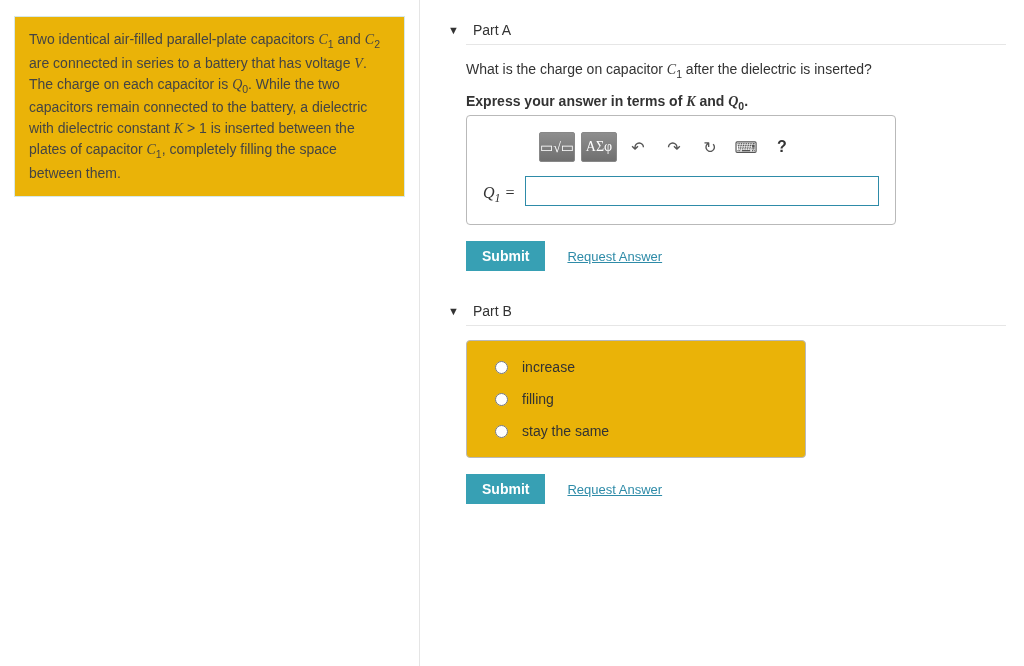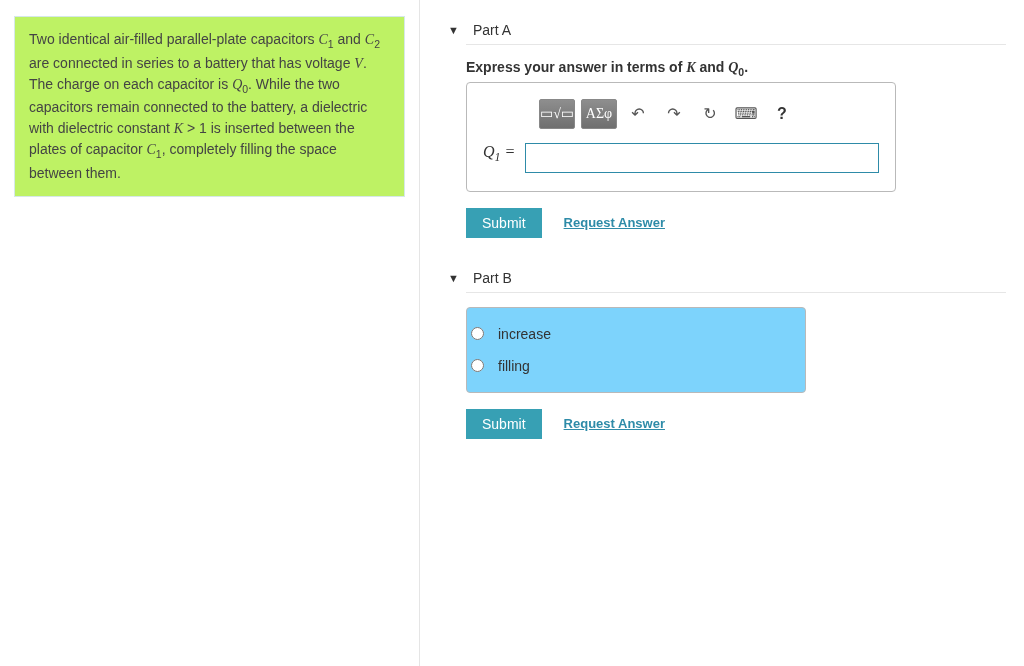--- a/index.html
+++ b/index.html
@@ -14,21 +14,21 @@
     display: flex;
     width: 1024px;
     height: 666px;
   }
   .left-col {
     width: 420px;
     padding: 16px 14px 0 14px;
     border-right: 1px solid #e5e5e5;
   }
   .problem-box {
-    background: #bef264;
+    background: #eab308;
     border: 1px solid #d6e8e8;
     padding: 12px 14px;
     color: #444;
     line-height: 1.5;
     font-size: 14px;
   }
   .problem-box .math { font-style: italic; font-family: "Times New Roman", serif; }
   .sub { font-size: 0.75em; vertical-align: sub; }
   .right-col {
     flex: 1;
@@ -96,21 +96,21 @@
     background: transparent;
     border: none;
     display: inline-flex;
     align-items: center;
     justify-content: center;
     font-size: 16px;
     cursor: pointer;
   }
   .input-row {
     display: flex;
-    align-items: flex-start;
+    align-items: flex-end;
     gap: 10px;
     margin-top: 0;
   }
   .input-label {
     font-style: italic;
     font-family: "Times New Roman", serif;
     font-size: 16px;
   }
   .answer-input {
     flex: 1;
@@ -127,34 +127,35 @@
     margin-bottom: 26px;
   }
   .submit-btn {
     background: #37a0b4;
     color: #fff;
     border: none;
     border-radius: 0;
     padding: 7px 16px;
     font-size: 14px;
     cursor: pointer;
+    font-weight: bold;
   }
   .request-link {
     color: #2e8ba8;
     text-decoration: underline;
-    font-weight: bold;
+    font-weight: normal;
     font-size: 13px;
     cursor: pointer;
   }
   .radio-box {
     border: 1px solid #b9b9b9;
     border-radius: 4px;
     width: 340px;
-    padding: 10px 0;
-    background: #7dd3fc;
+    padding: 10px 24px;
+    background: #eab308;
   }
   .radio-row {
     display: flex;
     align-items: center;
     padding: 8px 4px;
     gap: 14px;
     font-size: 14px;
     color: #333;
   }
   .radio-row input { margin: 0; }
@@ -171,20 +172,21 @@
     </div>
   </div>
 
   <div class="right-col">
 
     <div class="part-header">
       <span class="caret">▼</span>
       <span class="title">Part A</span>
     </div>
 
+    <div class="question-text">What is the charge on capacitor <span class="math-serif">C</span><span class="sub">1</span> after the dielectric is inserted?</div>
     <div class="instruction">Express your answer in terms of <span class="math-serif">K</span> and <span class="math-serif">Q</span><span class="sub">0</span>.</div>
 
     <div class="answer-box">
       <div class="toolbar">
         <button class="tool-btn">▭√▭</button>
         <button class="tool-btn">ΑΣφ</button>
         <button class="tool-small">↶</button>
         <button class="tool-small">↷</button>
         <button class="tool-small">↻</button>
         <button class="tool-small">⌨</button>
@@ -209,20 +211,24 @@
 
     <div class="radio-box">
       <label class="radio-row">
         <input type="radio" name="pb" style="">
         <span>increase</span>
       </label>
       <label class="radio-row">
         <input type="radio" name="pb" style="">
         <span>filling</span>
       </label>
+      <label class="radio-row">
+        <input type="radio" name="pb" style="">
+        <span>stay the same</span>
+      </label>
     </div>
 
     <div class="action-row">
       <button class="submit-btn">Submit</button>
       <a class="request-link">Request Answer</a>
     </div>
 
   </div>
 </div>
 

